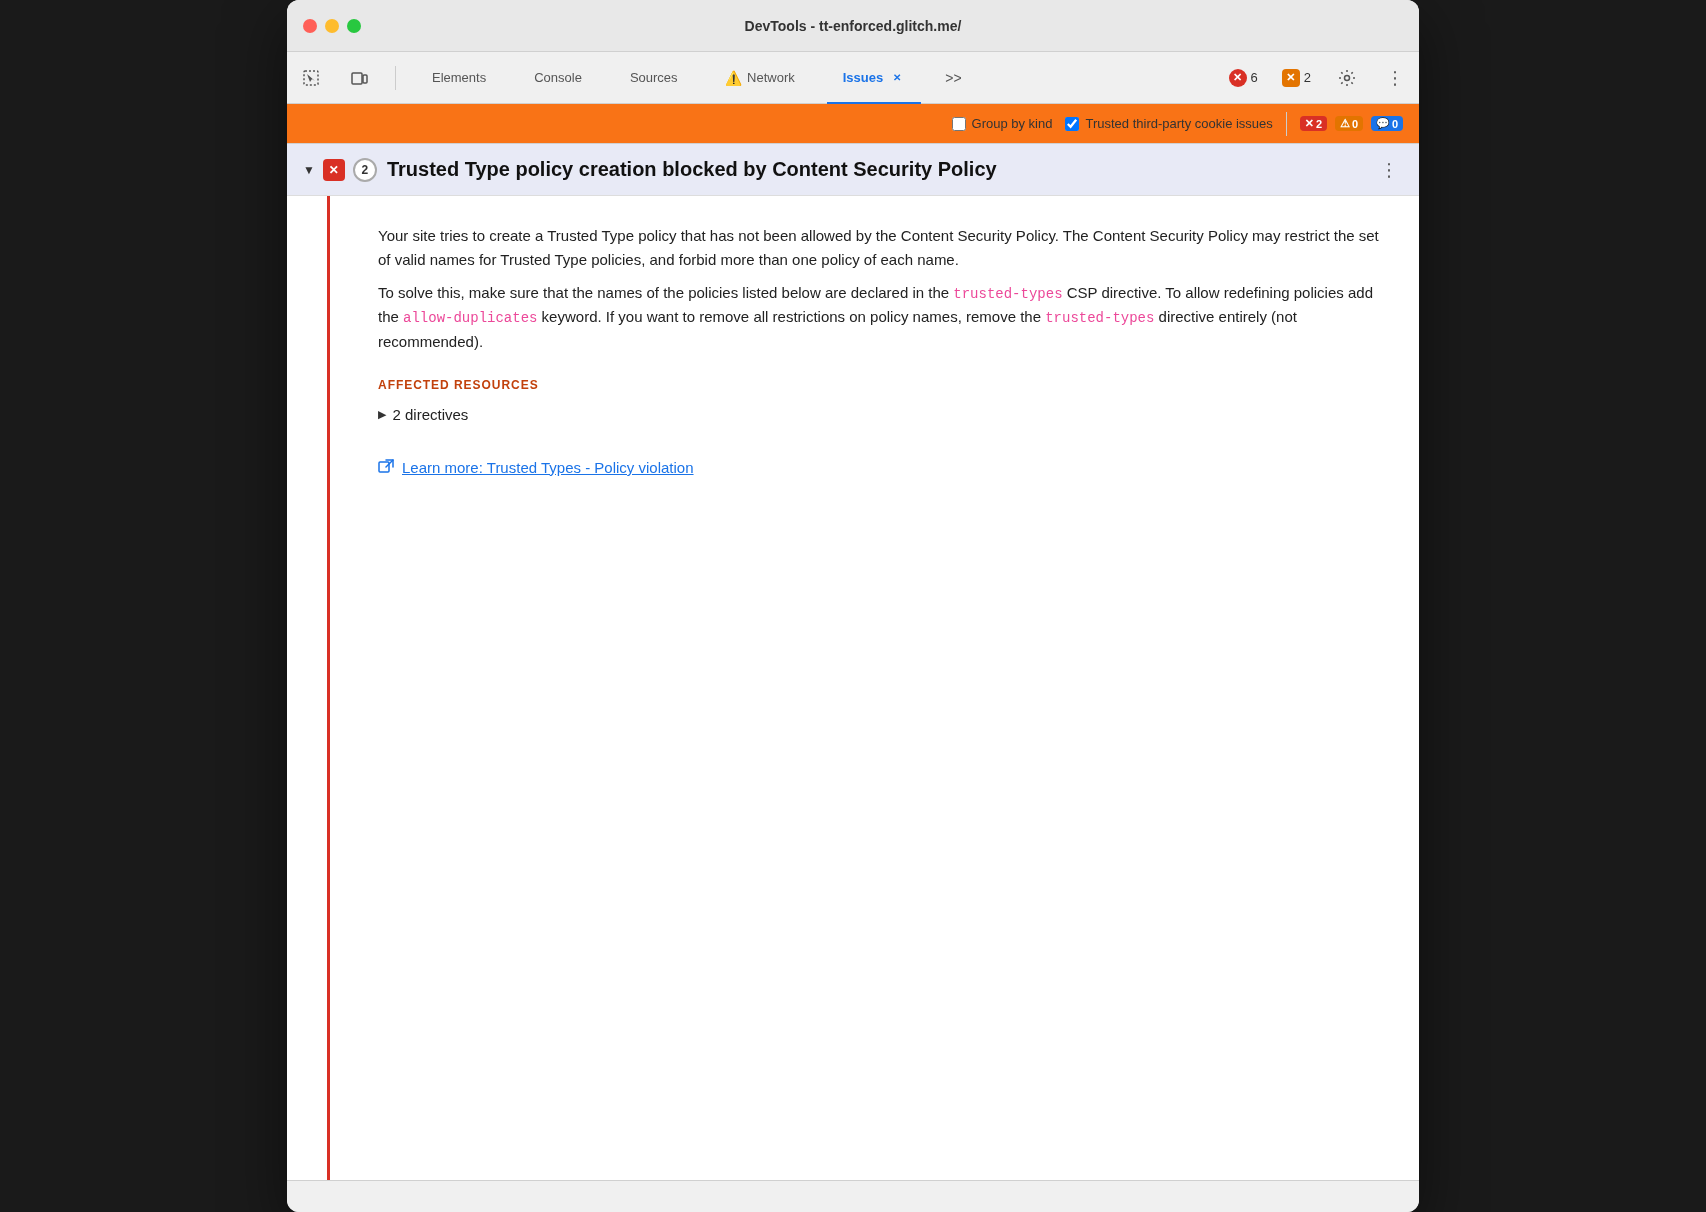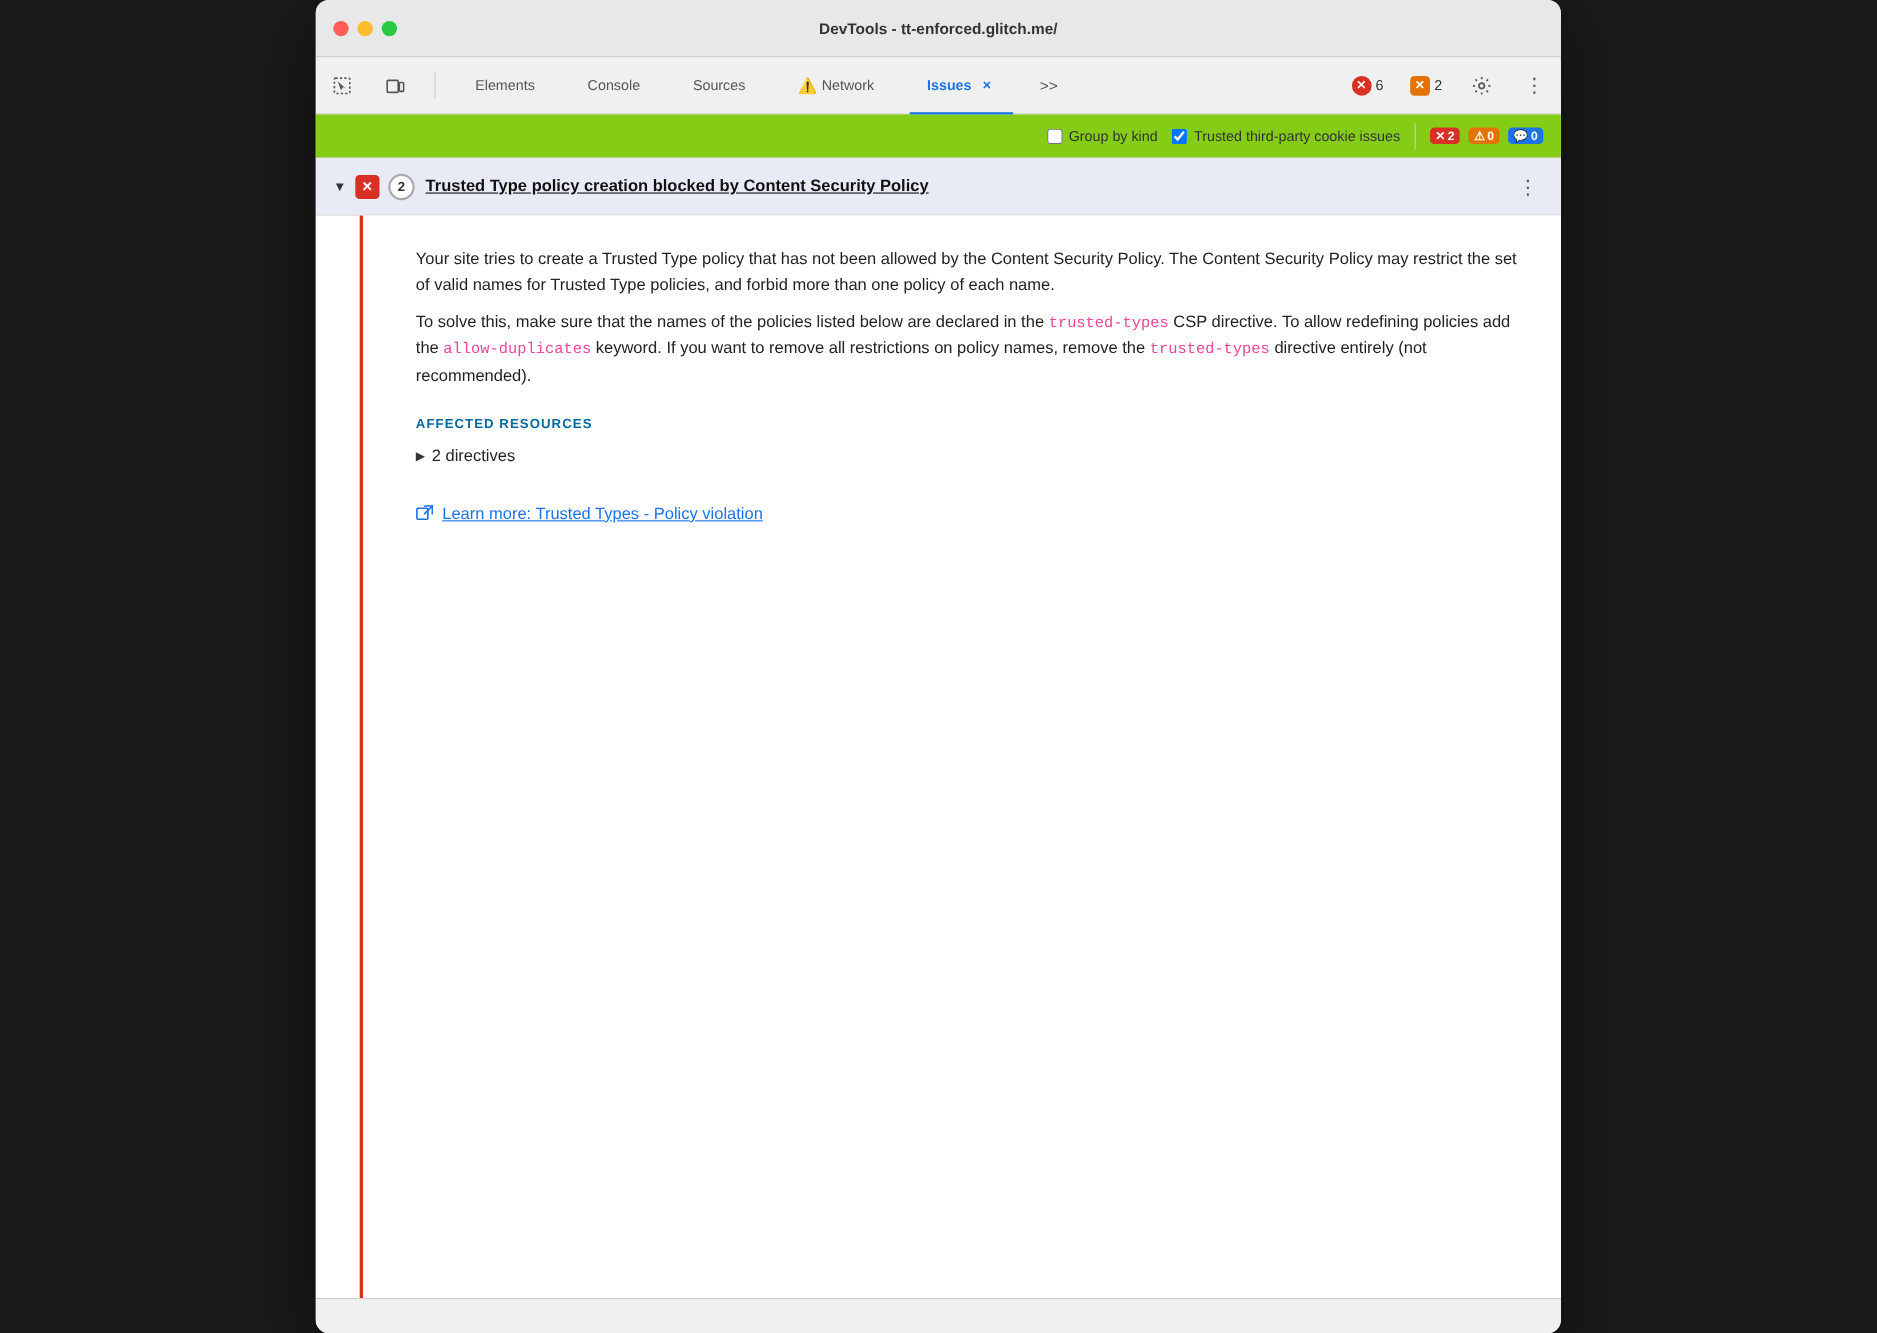--- a/index.html
+++ b/index.html
@@ -181,21 +181,21 @@
     }
 
     .badge-count {
       font-size: 13px;
       color: #333;
       font-weight: 500;
     }
 
     
     .secondary-toolbar {
-      background: #84cc16;
+      background: #f97316;
       height: 40px;
       display: flex;
       align-items: center;
       justify-content: flex-end;
       padding: 0 16px;
       border-bottom: 1px solid #d0d0d0;
       gap: 13px;
     }
 
     .checkbox-group {
@@ -313,25 +313,24 @@
       display: flex;
       align-items: center;
       justify-content: center;
       font-weight: 600;
       margin-right: 10px;
       flex-shrink: 0;
       color: #333;
     }
 
     .issue-title {
-      font-size: 15px;
+      font-size: 20px;
       font-weight: 700;
       color: #111;
       flex: 1;
-      text-decoration: underline;
     }
 
     .issue-more-btn {
       width: 28px;
       height: 28px;
       border: none;
       background: none;
       cursor: pointer;
       color: #555;
       font-size: 18px;
@@ -373,21 +372,21 @@
       color: #ec4899;
     }
 
     .affected-resources {
       margin-top: 24px;
     }
 
     .affected-label {
       font-size: 12px;
       font-weight: 700;
-      color: #0369a1;
+      color: #c2410c;
       letter-spacing: 0.08em;
       text-transform: uppercase;
       margin-bottom: 10px;
     }
 
     .resource-item {
       display: flex;
       align-items: center;
       gap: 6px;
       font-size: 15px;

